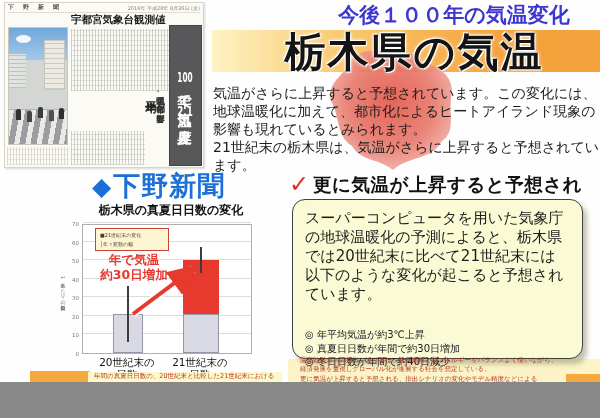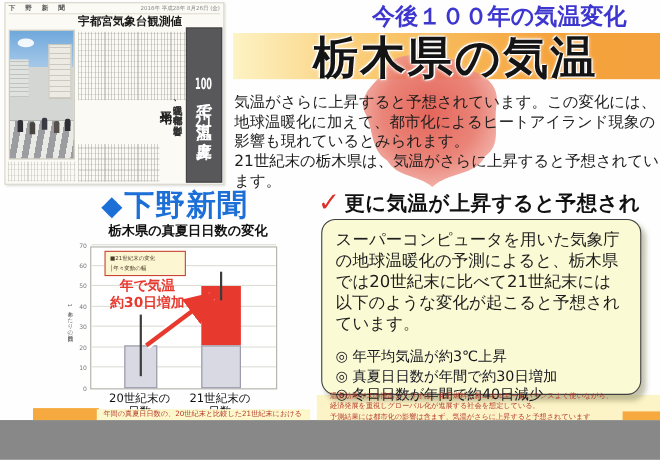--- a/index.html
+++ b/index.html
@@ -100,21 +100,21 @@
   .xlabel-0 { left:13px; } .xlabel-1 { left:86px; }
 
   
   .caption-accent { position:absolute; left:30px; top:371px; width:60px; height:34px; background:#f5a93e; }
   .chart-caption { position:absolute; left:88px; top:372px; width:194px; height:36px;
     background:#fdf8cc; padding:0 6px; font-size:6.5px; line-height:1.5; color:#b5392a; }
   .yellow-box { position:absolute; left:292px; top:199px; width:291px; height:160px;
     background:#fafad4; border:1px solid #404040; border-radius:13px;
     box-shadow:4px 5px 5px rgba(150,145,110,.55); padding:9px 12px; z-index:2; }
   .yellow-box p { font-size:15px; line-height:1.27; color:#1d1d1d; }
-  .bullets { margin-top:12px; font-size:13px; line-height:1.35; color:#15151f; }
+  .bullets { margin-top:24px; font-size:10px; line-height:1.35; color:#15151f; }
   .note-band { position:absolute; left:288px; top:359px; width:312px; height:59px; background:#fcf4c6; }
   .wedge-left { position:absolute; left:280px; top:382px; width:22px; height:30px; background:#f5a93e; }
   .wedge-right { position:absolute; left:566px; top:374px; width:34px; height:44px; background:#f5a93e; }
   .bottom-strip { position:absolute; left:288px; top:409px; width:312px; height:9px; background:#f7c46a; }
   .scenario-note { position:absolute; left:300px; top:356px; width:272px;
     font-size:6.5px; line-height:1.45; color:#b5392a; z-index:2; }
   .attribution { position:absolute; left:320px; top:392px; width:278px; text-align:right;
     font-size:19px; font-weight:bold; color:#2a2fc2; z-index:3; }
 </style>
 </head>
@@ -243,18 +243,18 @@
     </div>
   </div>
 
   <div class="note-band"></div>
   <div class="wedge-left"></div>
   <div class="wedge-right"></div>
   <div class="bottom-strip"></div>
   <div class="scenario-note">
     <div>温室効果ガスの排出シナリオは、化石燃料と新エネルギーをバランスよく使いながら、</div>
     <div>経済発展を重視しグローバル化が進展する社会を想定している。</div>
-    <div>予測結果には都市化の影響は含まず、気温がさらに上昇すると予想されています</div>
+    <div>更に気温が上昇すると予想される、排出シナリオの変化やモデル精度などによる</div>
     <div>不確実性が含まれる。</div>
   </div>
   <div class="attribution">※栃木県の真夏日日数の変化</div>
 
 </div>
 
 </body></html>

